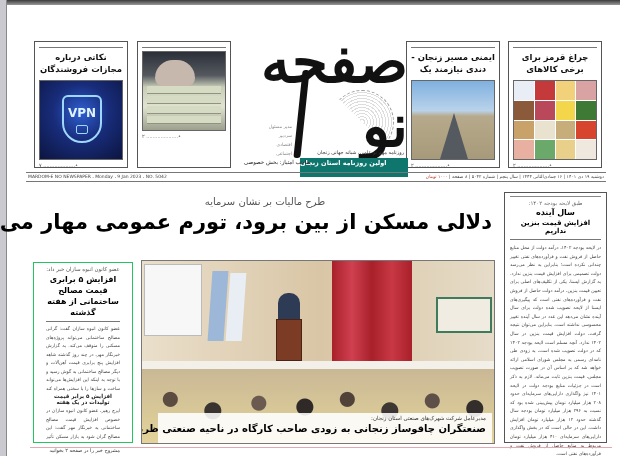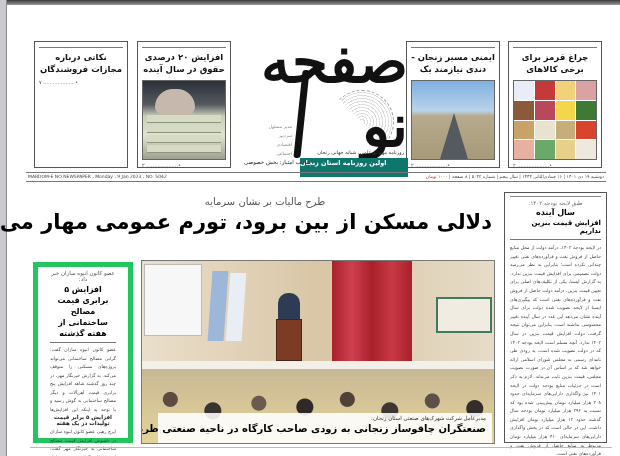--- a/index.html
+++ b/index.html
@@ -51,26 +51,26 @@
 
   
   .kicker { position: absolute; left: 40px; top: 196px; width: 450px; text-align: center; direction: rtl; font-size: 10px; color: #555; }
   .headline { position: absolute; left: 20px; top: 210px; width: 472px; text-align: center; direction: rtl; font-size: 21px; font-weight: bold; color: #000; letter-spacing: -0.5px; white-space: nowrap; }
 
   
   .rbox { position: absolute; left: 504px; top: 192px; width: 103px; height: 251px; border: 1px solid #555; padding: 3px 5px; direction: rtl; }
   .rbox .rule { height: 1px; background: #888; margin-bottom: 3px; }
   .rbox .kick { font-size: 5.5px; color: #666; text-align: center; }
   .rbox .t1 { font-size: 8px; font-weight: bold; text-align: center; margin-top: 2px; }
-  .rbox .t2 { font-size: 7px; font-weight: bold; margin-top: 2px; }
+  .rbox .t2 { font-size: 7px; font-weight: bold; text-align: center; margin-top: 2px; }
   .rbox .sep { height: 1px; background: #777; margin: 4px 0; }
   .rbox .body { font-size: 4.6px; line-height: 8.6px; color: #444; text-align: justify; }
 
   
-  .lbox { position: absolute; left: 33px; top: 262px; width: 100px; height: 181px; border: 5px solid #22c55e; padding: 3px 12px; direction: rtl; }
+  .lbox { position: absolute; left: 33px; top: 262px; width: 100px; height: 181px; border: 1px solid #22c55e; padding: 3px 12px; direction: rtl; }
   .lbox .kick { font-size: 5.5px; color: #555; text-align: center; }
   .lbox .title { font-size: 8px; font-weight: bold; text-align: center; line-height: 11px; margin-top: 2px; }
   .lbox .sep { height: 1px; background: #777; margin: 3px 0; }
   .lbox .body { font-size: 4.6px; line-height: 8.5px; color: #444; text-align: justify; }
   .lbox .sub { font-size: 5.5px; font-weight: bold; text-align: center; margin: 2px 0; color: #222; }
   .lbox .more { font-size: 5px; color: #333; margin-top: 6px; }
 
   
   .photo { position: absolute; left: 141px; top: 260px; width: 354px; height: 184px; border: 1px solid #777; overflow: hidden; background: #d8c8ae; }
   .photo .wall { position: absolute; left: 0; top: 0; width: 354px; height: 110px; background: linear-gradient(90deg, #eadfcb 0%, #d9c6a6 50%, #e6dcc8 100%); }
@@ -102,26 +102,30 @@
 <body>
 
 <div class="frame-top"></div>
 <div class="frame-left"></div>
 
 <div class="page"></div>
 
 <div class="teaser" style="left:34px;">
   <div class="rule"></div>
   <div class="title">نکاتی درباره مجازات فروشندگان فیلترشکن</div>
+  <div class="img img-vpn">
+    <div class="shield"></div>
+    <div class="lbl">VPN</div>
+    <div class="lock"></div>
+  </div>
   <div class="foot">۷ ....................•</div>
 </div>
 
 <div class="teaser" style="left:137px;">
   <div class="rule"></div>
-  <div class="title">افزایش ۲۰ درصدی حقوق در سال آینده</div>
   <div class="img img-money">
     <div class="hand"></div>
     <div class="stack" style="top:34px;"></div>
     <div class="stack" style="top:44px;"></div>
     <div class="stack" style="top:54px;"></div>
     <div class="stack" style="top:64px;"></div>
   </div>
   <div class="foot">۲ ....................•</div>
 </div>
 

